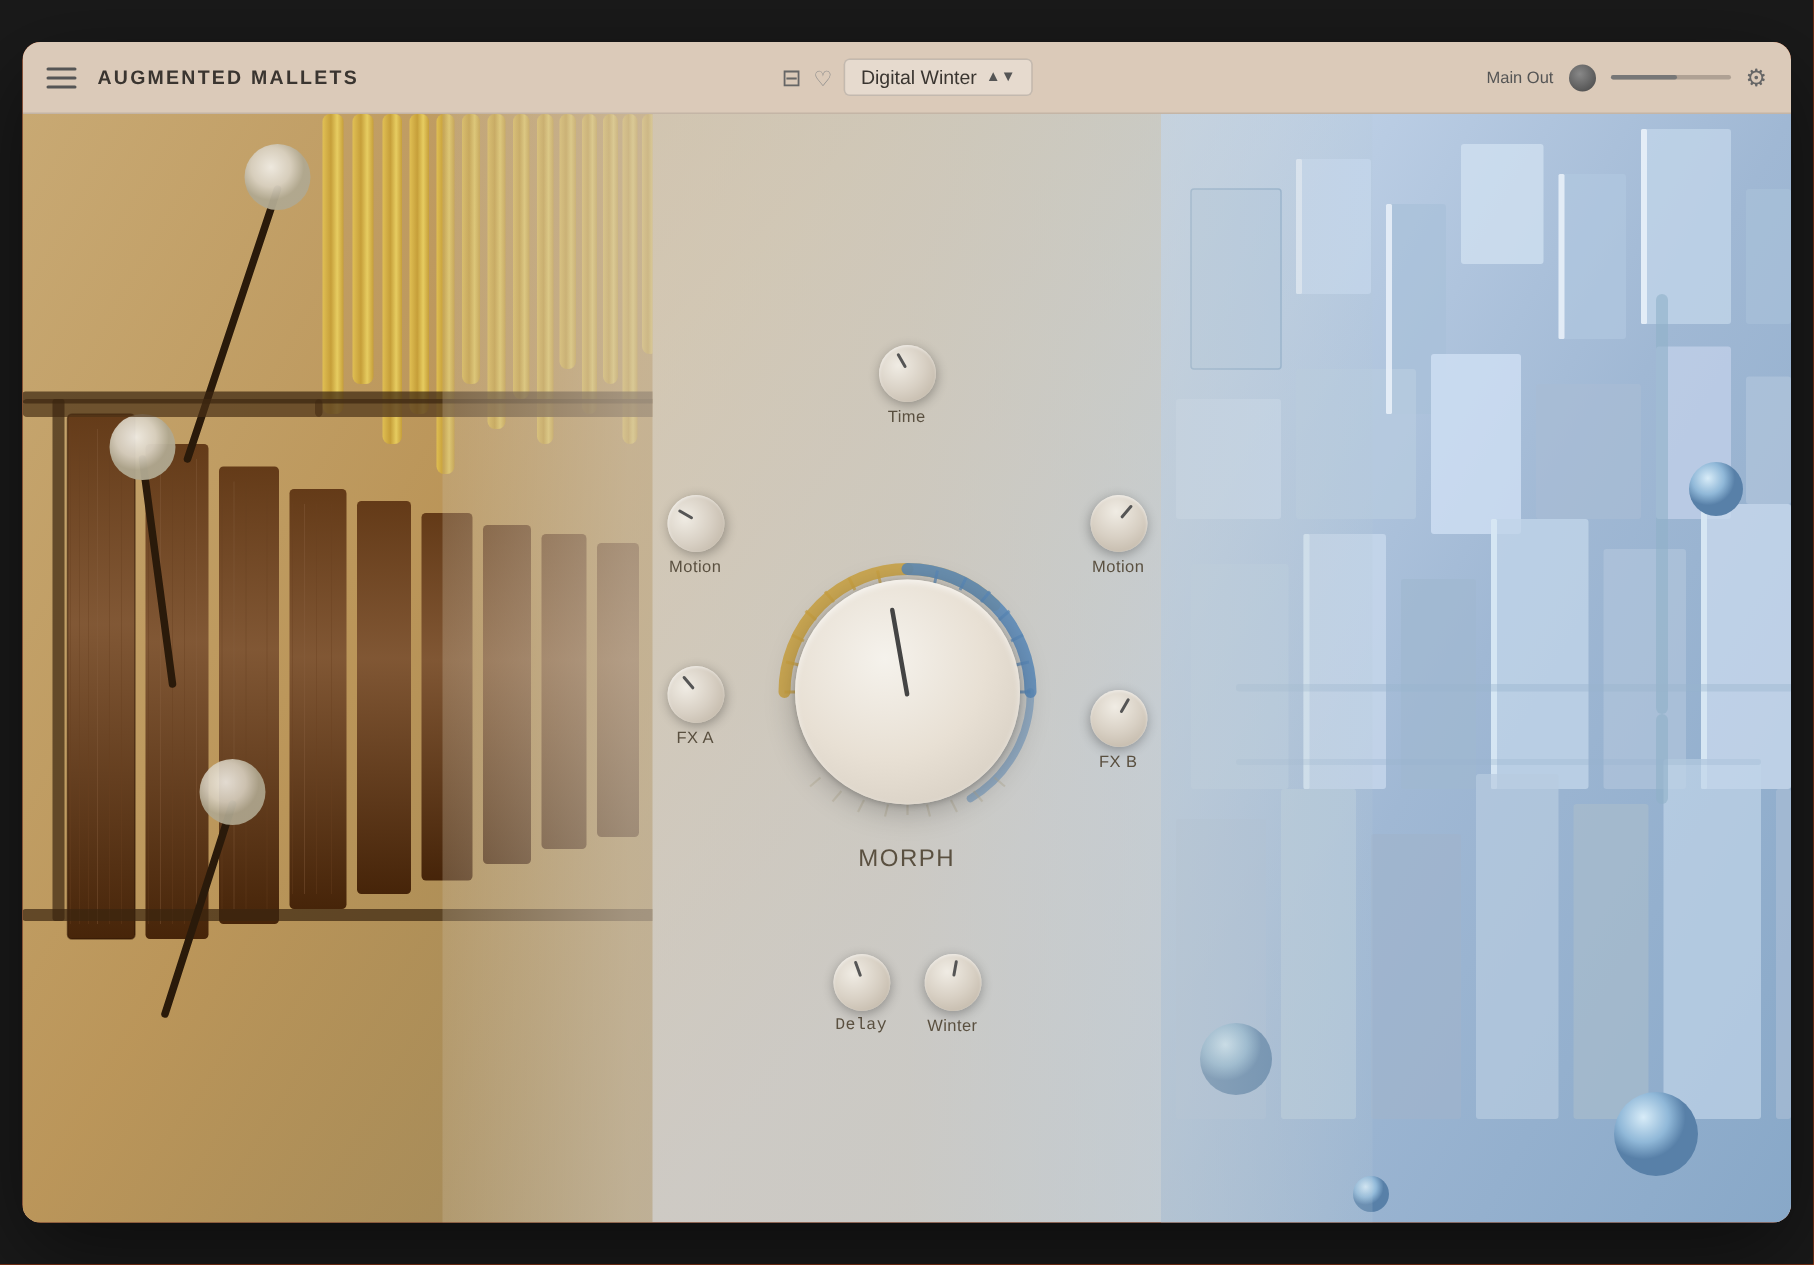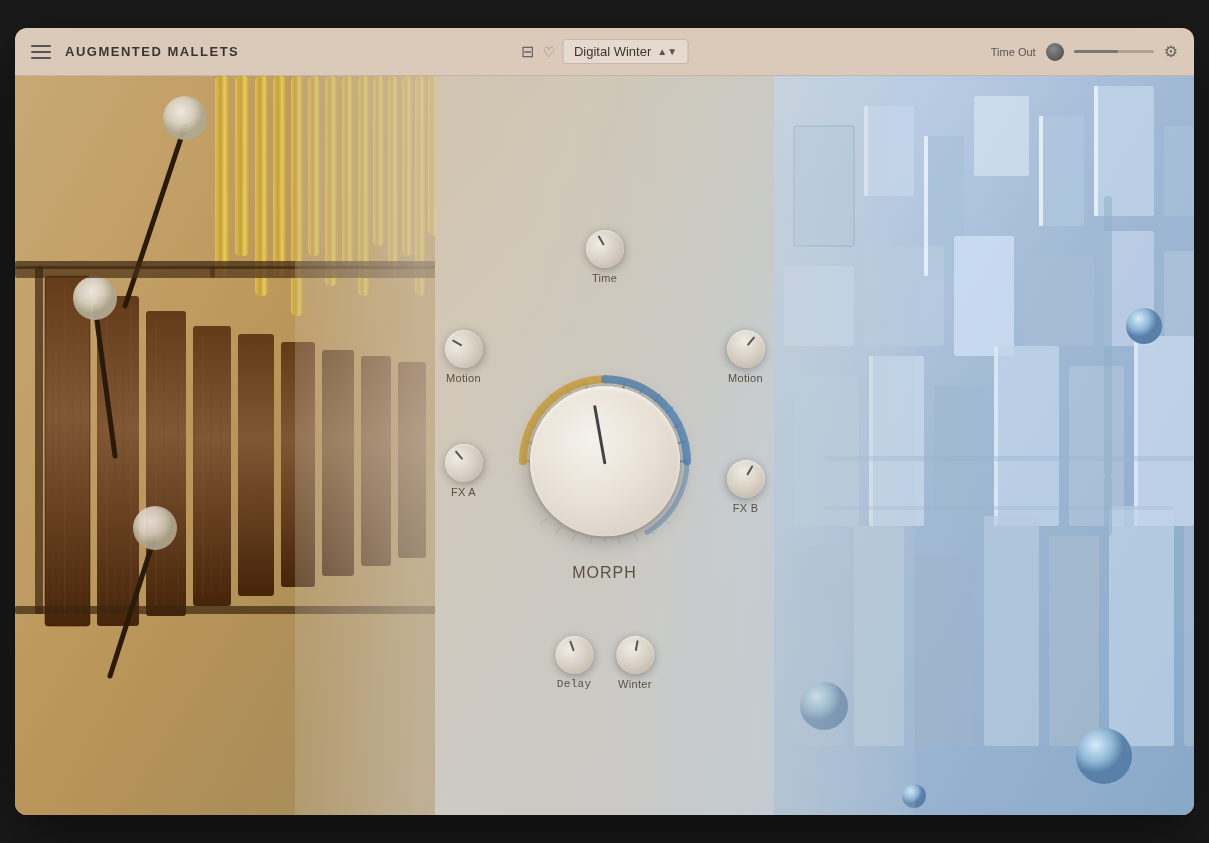--- a/index.html
+++ b/index.html
@@ -346,21 +346,21 @@
     <div class="header-center">
       <span class="browser-icon">⊟</span>
       <span class="heart-icon">♡</span>
       <div class="preset-selector">
         <span class="preset-name">Digital Winter</span>
         <span class="preset-arrows">▲▼</span>
       </div>
     </div>
 
     <div class="header-right">
-      <span class="main-out-label">Time Out</span>
+      <span class="main-out-label">Main Out</span>
       <div class="volume-knob-small"></div>
       <div class="volume-slider"></div>
       <span class="settings-icon">⚙</span>
     </div>
   </div>
 
   <div class="bg-main">
 
     <div class="bg-left">
       <svg width="440" height="740" viewBox="0 0 440 740">

